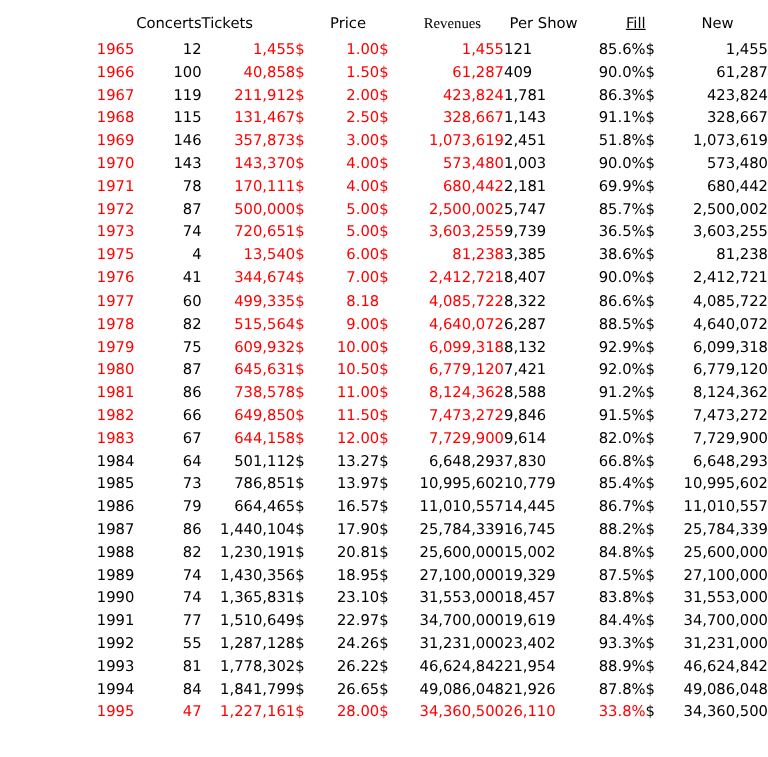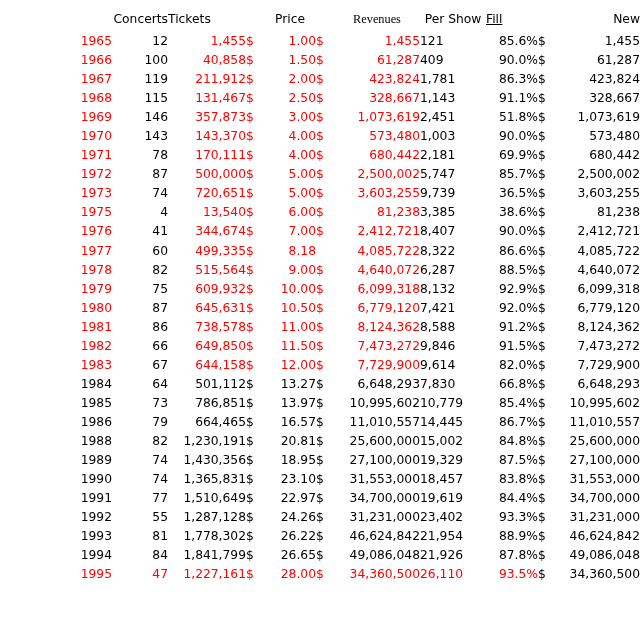--- a/index.html
+++ b/index.html
@@ -69,22 +69,22 @@
   tr.header-row td {
     height: 26px;
     line-height: 26px;
   }
   .hdr { color: #000; }
   td.h-concerts { text-align: right; padding-right: 4px; }
   td.h-tickets  { text-align: left;  padding-left: 8px; }
   td.h-price    { text-align: center; }
   td.h-revenues { text-align: center; font-family: Liberation Serif, serif; }
   td.h-pershow  { text-align: center; padding-right: 4px; }
-  td.h-fill     { text-align: left; text-decoration: underline; }
-  td.h-new      { text-align: right; padding-left: 4px; }
+  td.h-fill     { text-align: right; text-decoration: underline; }
+  td.h-new      { text-align: center; padding-left: 4px; }
 
   
   .red   { color: #FF0000; }
   .black { color: #000000; }
 
   
   tr.spacer td { height: 19px; line-height: 19px; }
 </style>
 </head>
 <body>
@@ -390,20 +390,33 @@
           <td class="cur black">$</td>
           <td class="price black">16.57</td>
           <td class="cur black">$</td>
           <td class="revenues black">11,010,557</td>
           <td class="pershow black">14,445</td>
           <td class="fill black">86.7%</td>
           <td class="cur black">$</td>
           <td class="newval black">11,010,557</td>
         </tr>
         <tr>
+          <td class="year black">1987</td>
+          <td class="concerts black">86</td>
+          <td class="tickets black">1,440,104</td>
+          <td class="cur black">$</td>
+          <td class="price black">17.90</td>
+          <td class="cur black">$</td>
+          <td class="revenues black">25,784,339</td>
+          <td class="pershow black">16,745</td>
+          <td class="fill black">88.2%</td>
+          <td class="cur black">$</td>
+          <td class="newval black">25,784,339</td>
+        </tr>
+        <tr>
           <td class="year black">1988</td>
           <td class="concerts black">82</td>
           <td class="tickets black">1,230,191</td>
           <td class="cur black">$</td>
           <td class="price black">20.81</td>
           <td class="cur black">$</td>
           <td class="revenues black">25,600,000</td>
           <td class="pershow black">15,002</td>
           <td class="fill black">84.8%</td>
           <td class="cur black">$</td>
@@ -489,21 +502,21 @@
         </tr>
         <tr>
           <td class="year red">1995</td>
           <td class="concerts red">47</td>
           <td class="tickets red">1,227,161</td>
           <td class="cur red">$</td>
           <td class="price red">28.00</td>
           <td class="cur red">$</td>
           <td class="revenues red">34,360,500</td>
           <td class="pershow red">26,110</td>
-          <td class="fill red">93.5%</td>
+          <td class="fill red">33.8%</td>
           <td class="cur black">$</td>
           <td class="newval black">34,360,500</td>
         </tr>
       </tbody>
 
     <tfoot id="total-foot">
         <tr class="spacer">
           <td>&nbsp;</td>
           <td>&nbsp;</td>
           <td>&nbsp;</td>

